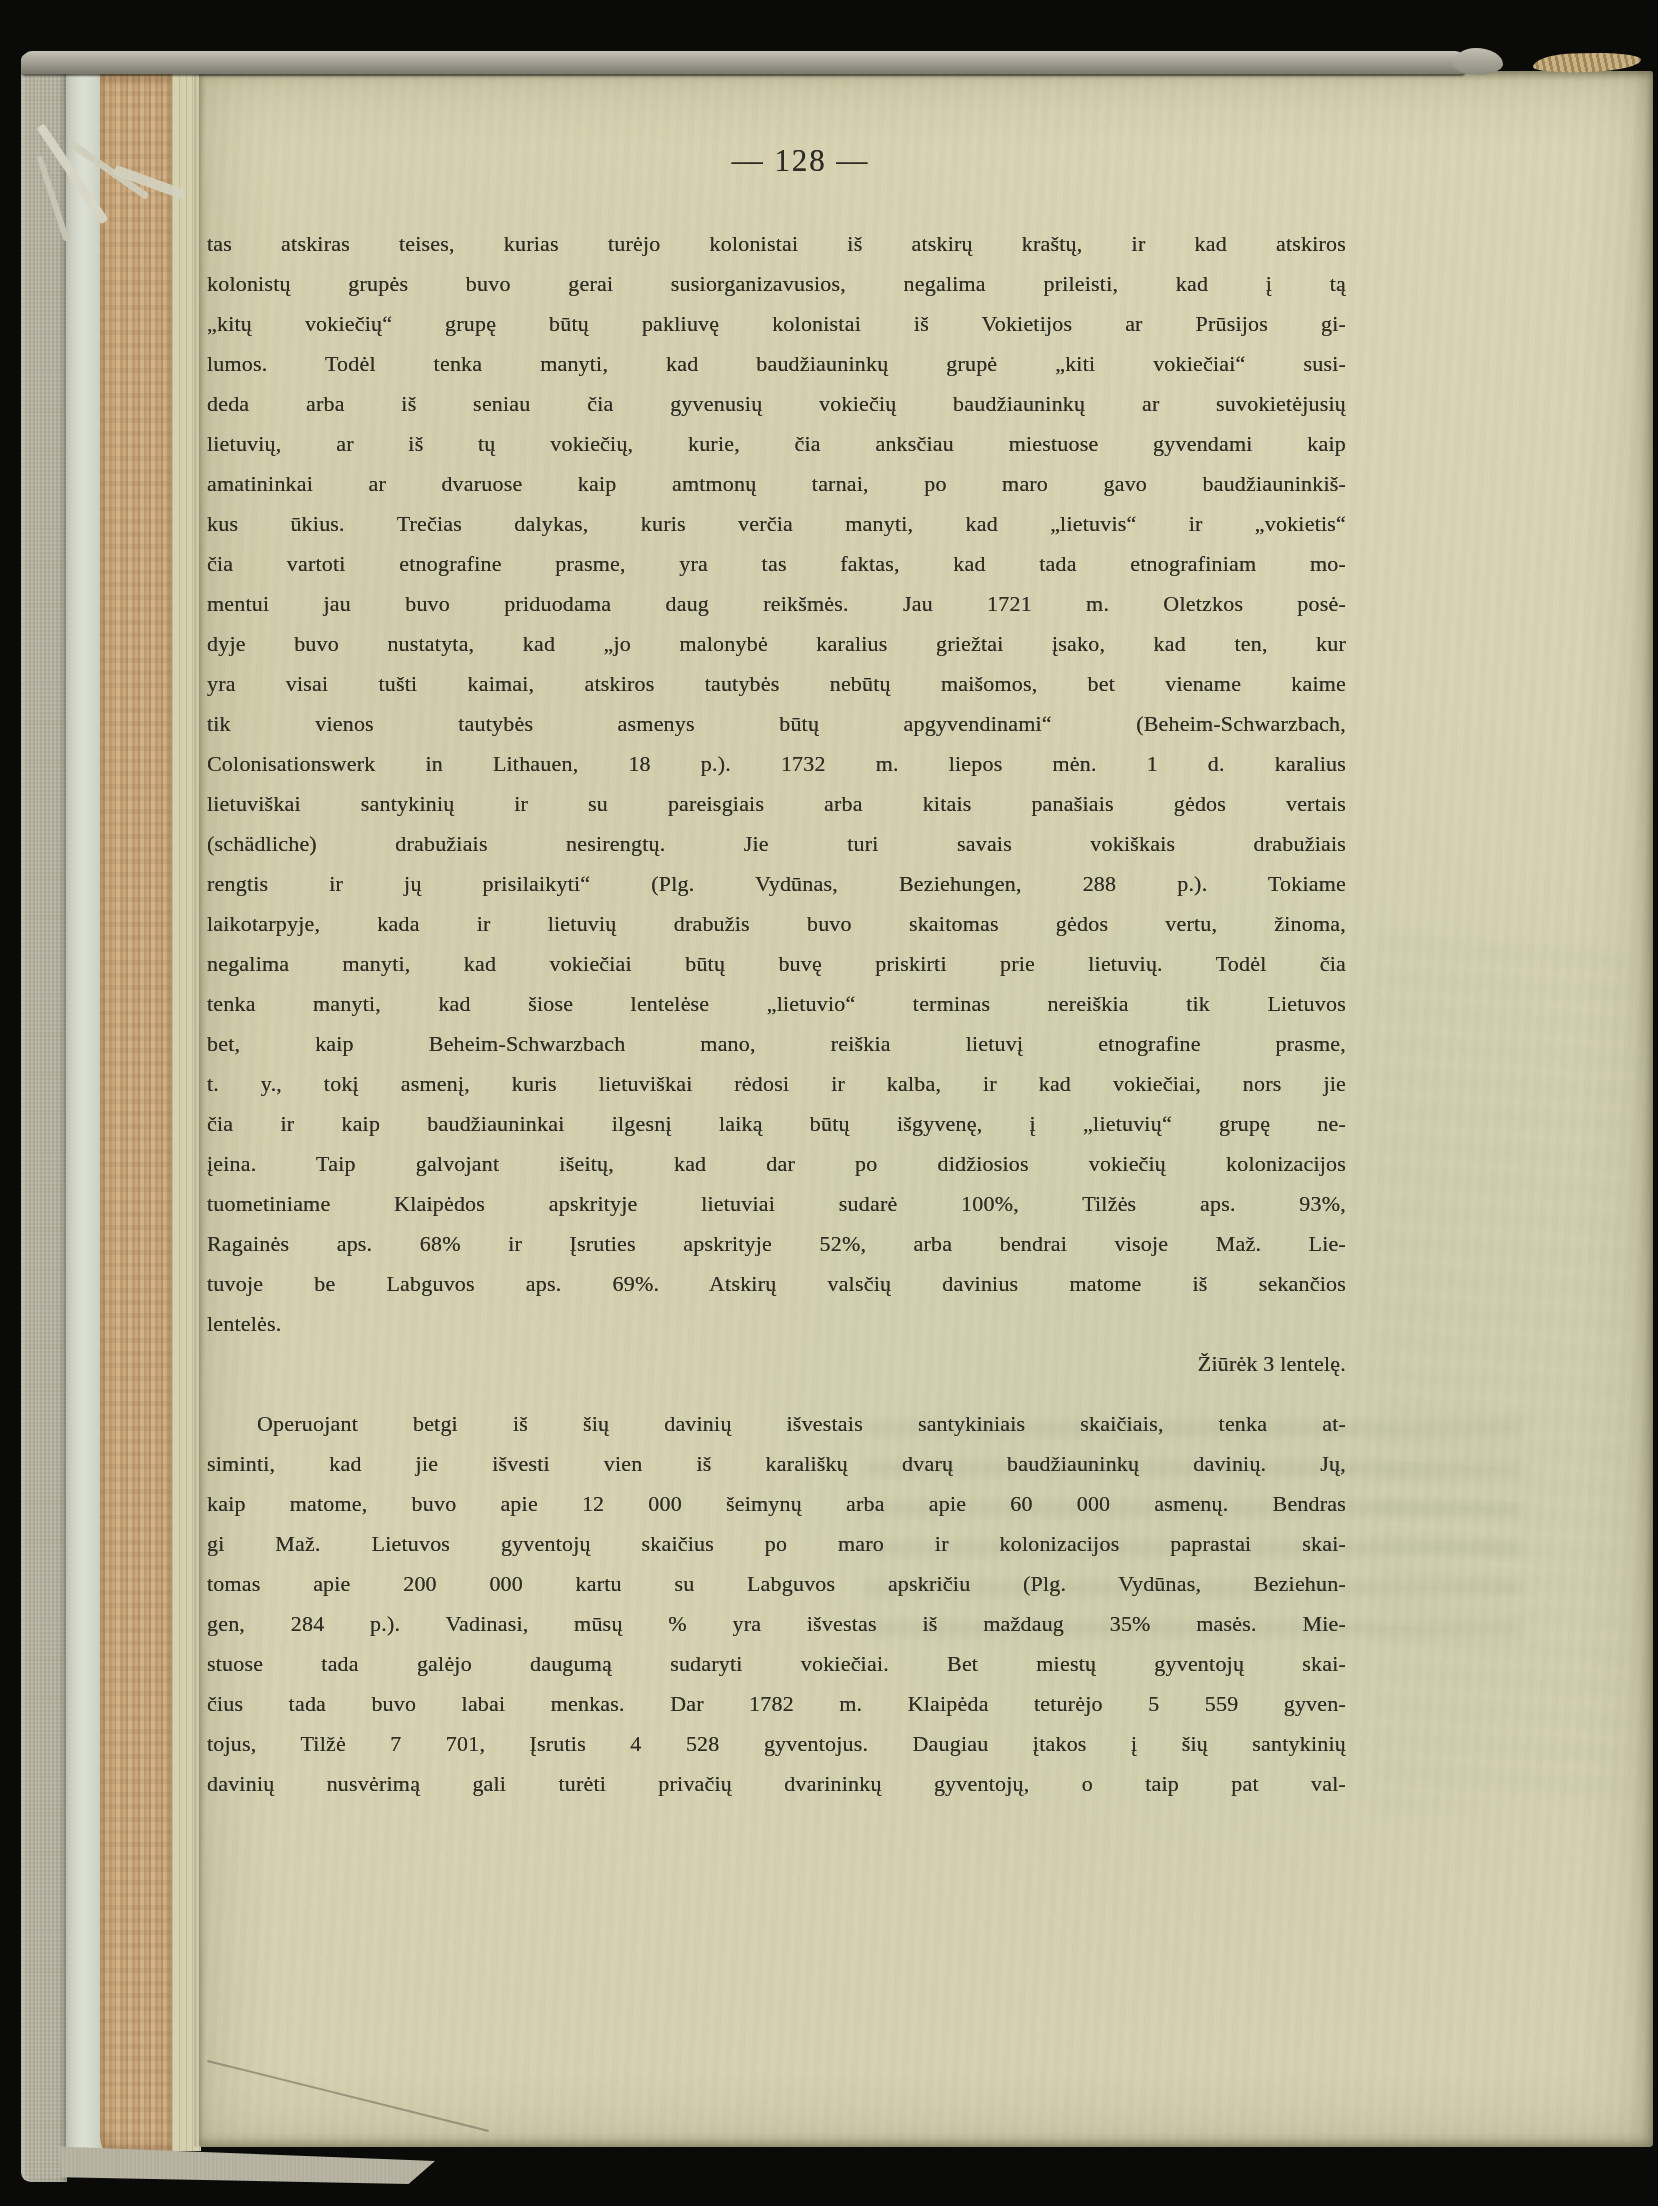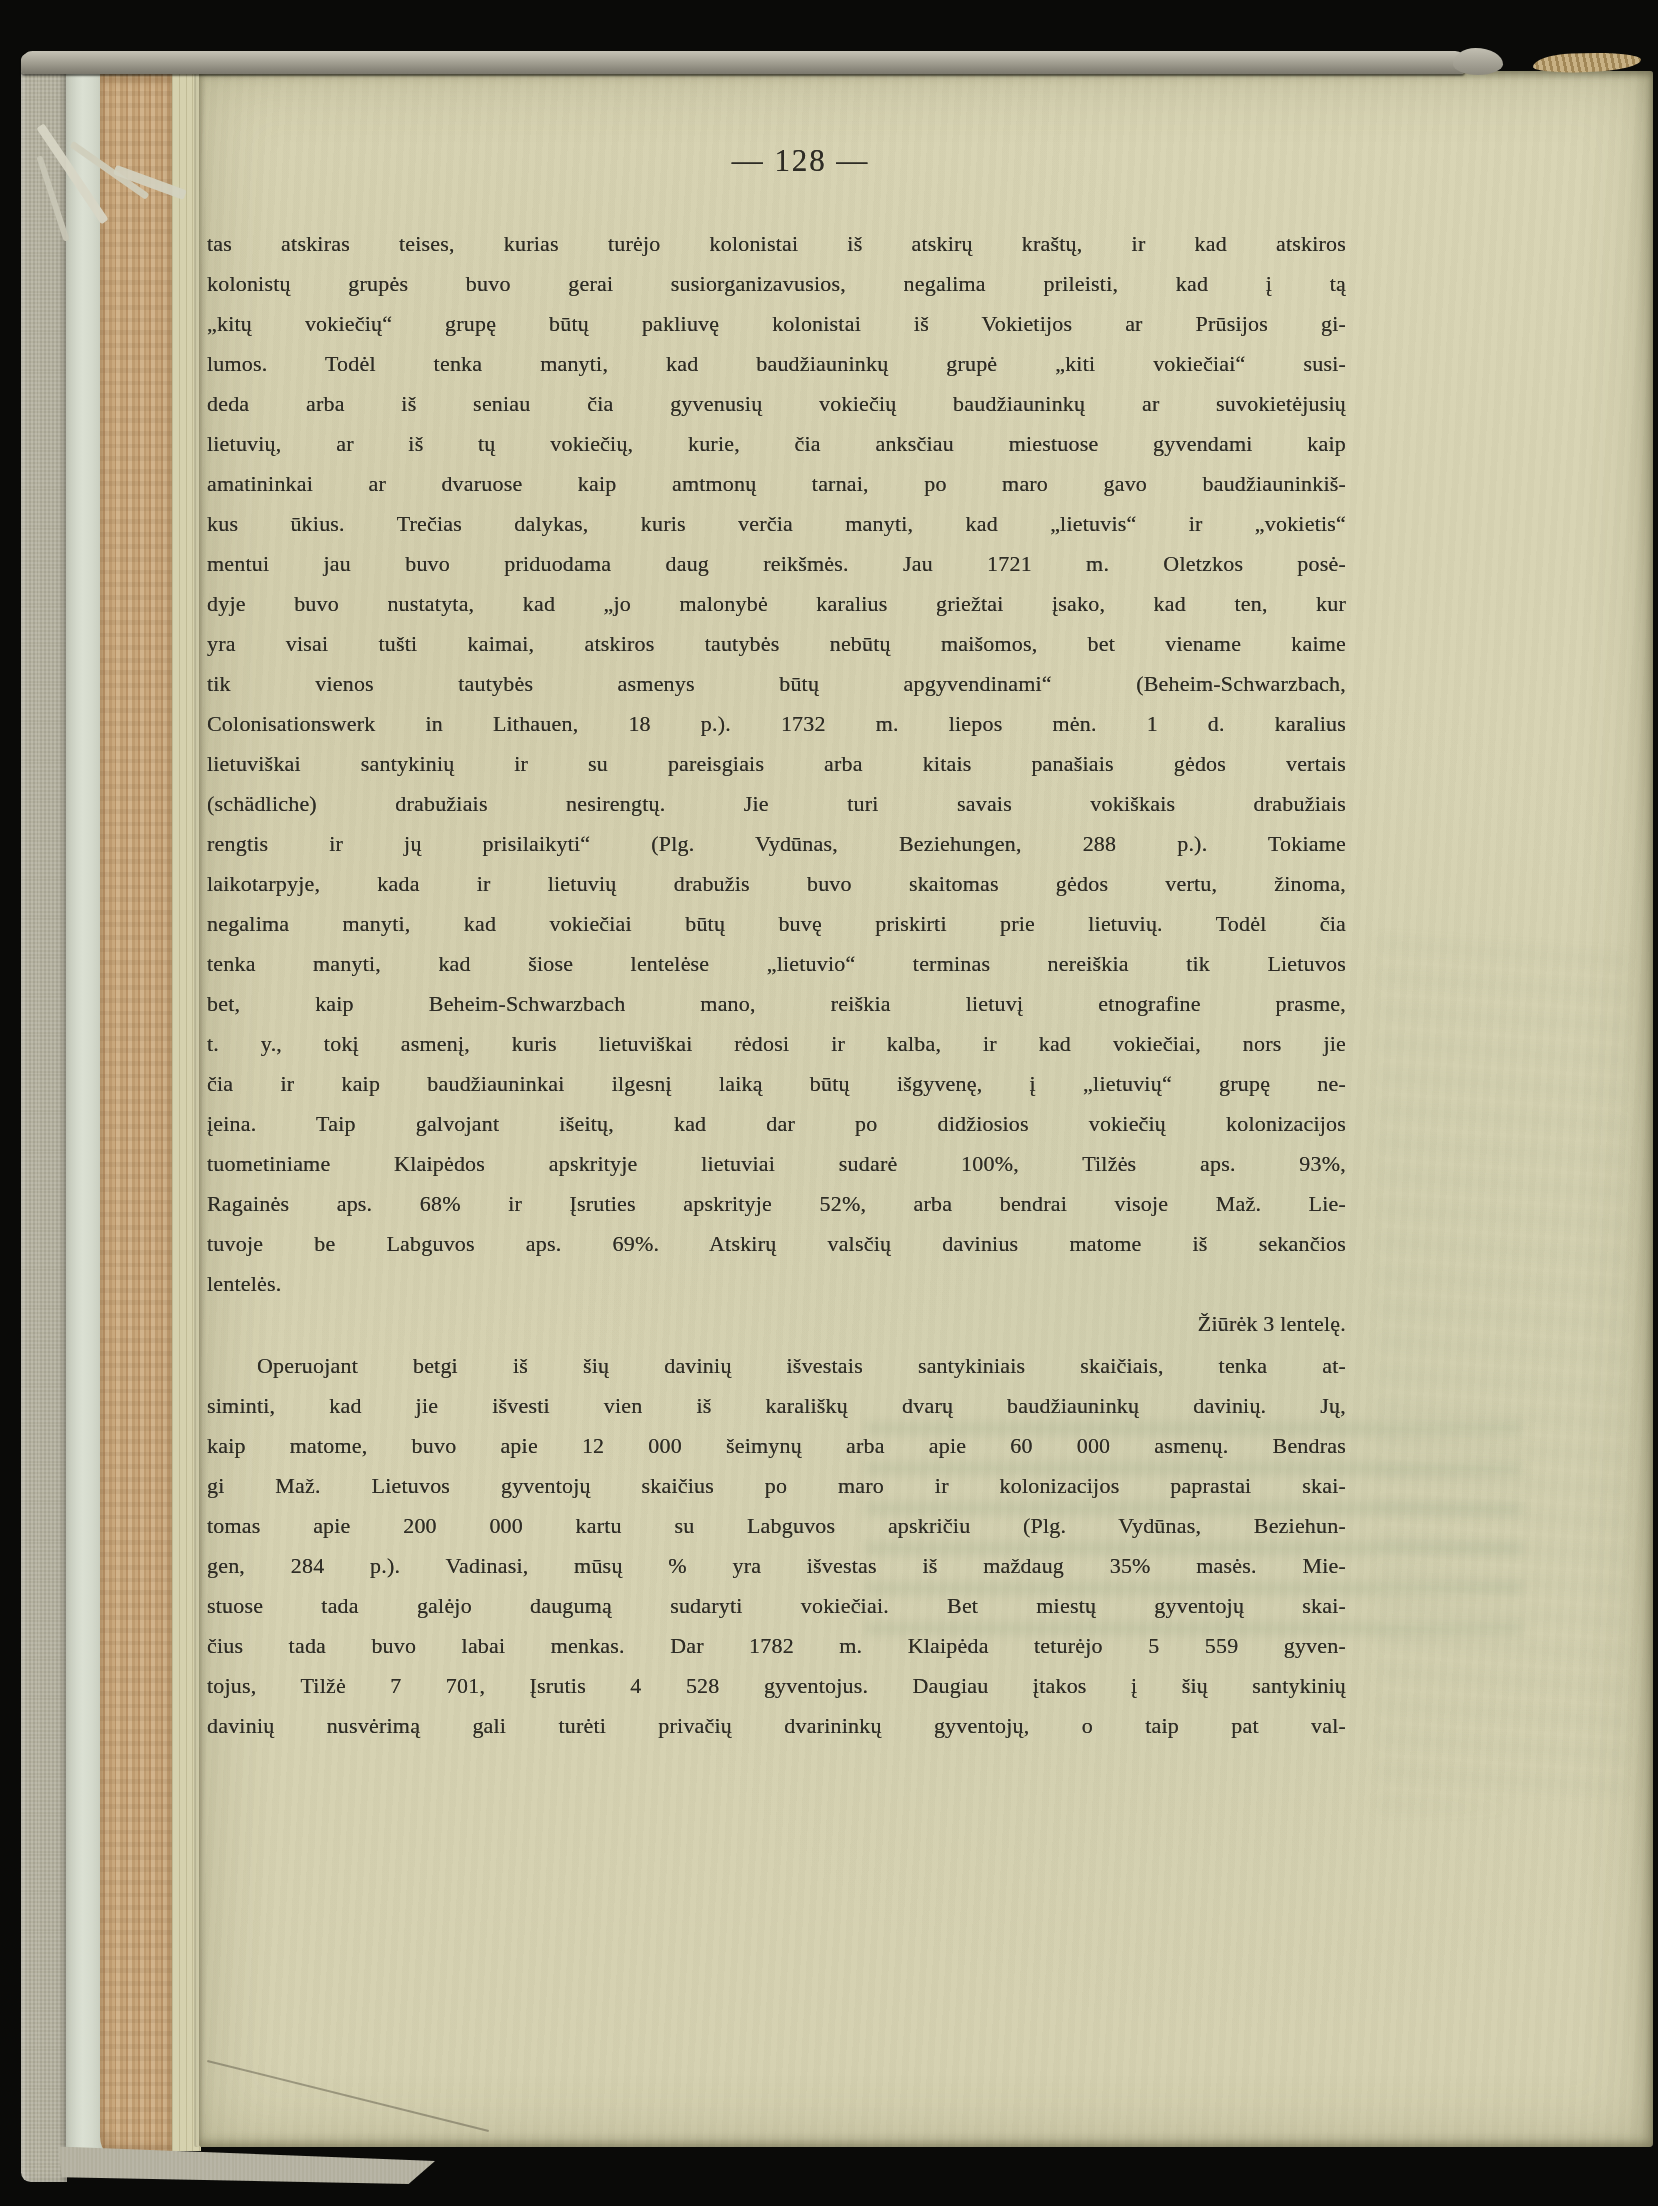--- a/index.html
+++ b/index.html
@@ -137,21 +137,21 @@
     letter-spacing: 0.2px;
     color: var(--ink, #2e2c25);
     text-shadow: 0 0 0.6px rgba(46,44,37,.75);
     z-index: 6;
   }
   .tl { height: 40px; white-space: normal; }
   .tl.j     { text-align: justify; text-align-last: justify; -moz-text-align-last: justify; }
   .tl.plain { text-align: left; }
   .tl.right { text-align: right; }
   .tl.indent { padding-left: 50px; box-sizing: border-box; }
-  .tl.gap   { margin-top: 2px; }
+  .tl.gap   { margin-top: 20px; }
 </style>
 </head>
 <body>
 
 <div class="stage">
 
   <div class="cover-strip"></div>
   <div class="white-strip"></div>
   <div class="deckle-strip"></div>
   <div class="pale-strip"></div>
@@ -165,20 +165,21 @@
 
   <div class="text-block">
       <div class="tl j">tas atskiras teises, kurias turėjo kolonistai iš atskirų kraštų, ir kad atskiros</div>
       <div class="tl j">kolonistų grupės buvo gerai susiorganizavusios, negalima prileisti, kad į tą</div>
       <div class="tl j">„kitų vokiečių“ grupę būtų pakliuvę kolonistai iš Vokietijos ar Prūsijos gi-</div>
       <div class="tl j">lumos. Todėl tenka manyti, kad baudžiauninkų grupė „kiti vokiečiai“ susi-</div>
       <div class="tl j">deda arba iš seniau čia gyvenusių vokiečių baudžiauninkų ar suvokietėjusių</div>
       <div class="tl j">lietuvių, ar iš tų vokiečių, kurie, čia anksčiau miestuose gyvendami kaip</div>
       <div class="tl j">amatininkai ar dvaruose kaip amtmonų tarnai, po maro gavo baudžiauninkiš-</div>
       <div class="tl j">kus ūkius. Trečias dalykas, kuris verčia manyti, kad „lietuvis“ ir „vokietis“</div>
+      <div class="tl j">čia vartoti etnografine prasme, yra tas faktas, kad tada etnografiniam mo-</div>
       <div class="tl j">mentui jau buvo priduodama daug reikšmės. Jau 1721 m. Oletzkos posė-</div>
       <div class="tl j">dyje buvo nustatyta, kad „jo malonybė karalius griežtai įsako, kad ten, kur</div>
       <div class="tl j">yra visai tušti kaimai, atskiros tautybės nebūtų maišomos, bet viename kaime</div>
       <div class="tl j">tik vienos tautybės asmenys būtų apgyvendinami“ (Beheim-Schwarzbach,</div>
       <div class="tl j">Colonisationswerk in Lithauen, 18 p.). 1732 m. liepos mėn. 1 d. karalius</div>
       <div class="tl j">lietuviškai santykinių ir su pareisgiais arba kitais panašiais gėdos vertais</div>
       <div class="tl j">(schädliche) drabužiais nesirengtų. Jie turi savais vokiškais drabužiais</div>
       <div class="tl j">rengtis ir jų prisilaikyti“ (Plg. Vydūnas, Beziehungen, 288 p.). Tokiame</div>
       <div class="tl j">laikotarpyje, kada ir lietuvių drabužis buvo skaitomas gėdos vertu, žinoma,</div>
       <div class="tl j">negalima manyti, kad vokiečiai būtų buvę priskirti prie lietuvių. Todėl čia</div>

